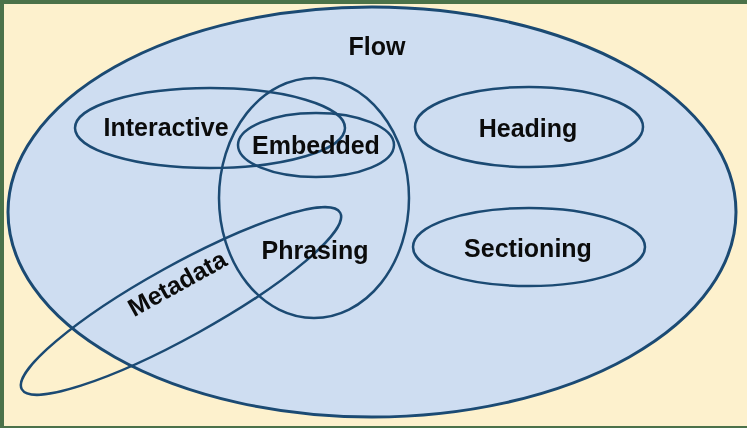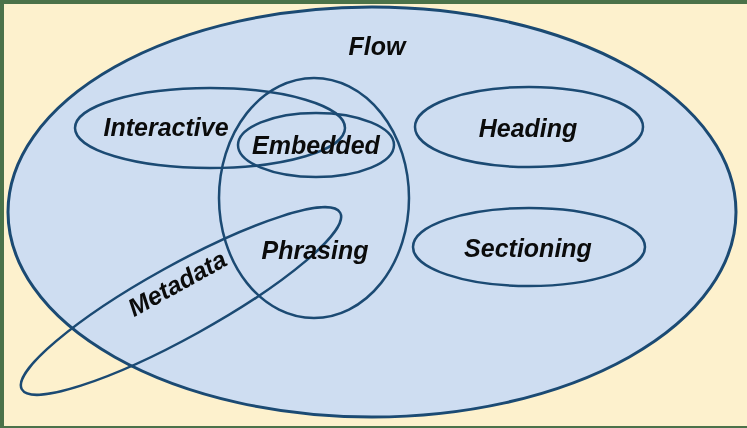--- a/index.html
+++ b/index.html
@@ -1,20 +1,20 @@
 <!DOCTYPE html>
 <html><head>
 <meta charset="utf-8">
 <style>
   html, body { margin: 0; padding: 0; }
   body {
     width: 747px; height: 428px; overflow: hidden;
     font-family: "Liberation Sans", sans-serif;
   }
-  .stage { position: relative; width: 747px; height: 352px; font-style: italic; }
+  .stage { position: relative; width: 747px; height: 352px; }
   svg { display: block; }
   .set-outline { fill: none; }
   .lbl {
     font-family: "Liberation Sans", sans-serif;
     font-weight: bold;
     font-size: 25px;
     fill: #0b0b0b;
     text-anchor: middle;
   }
 </style>

